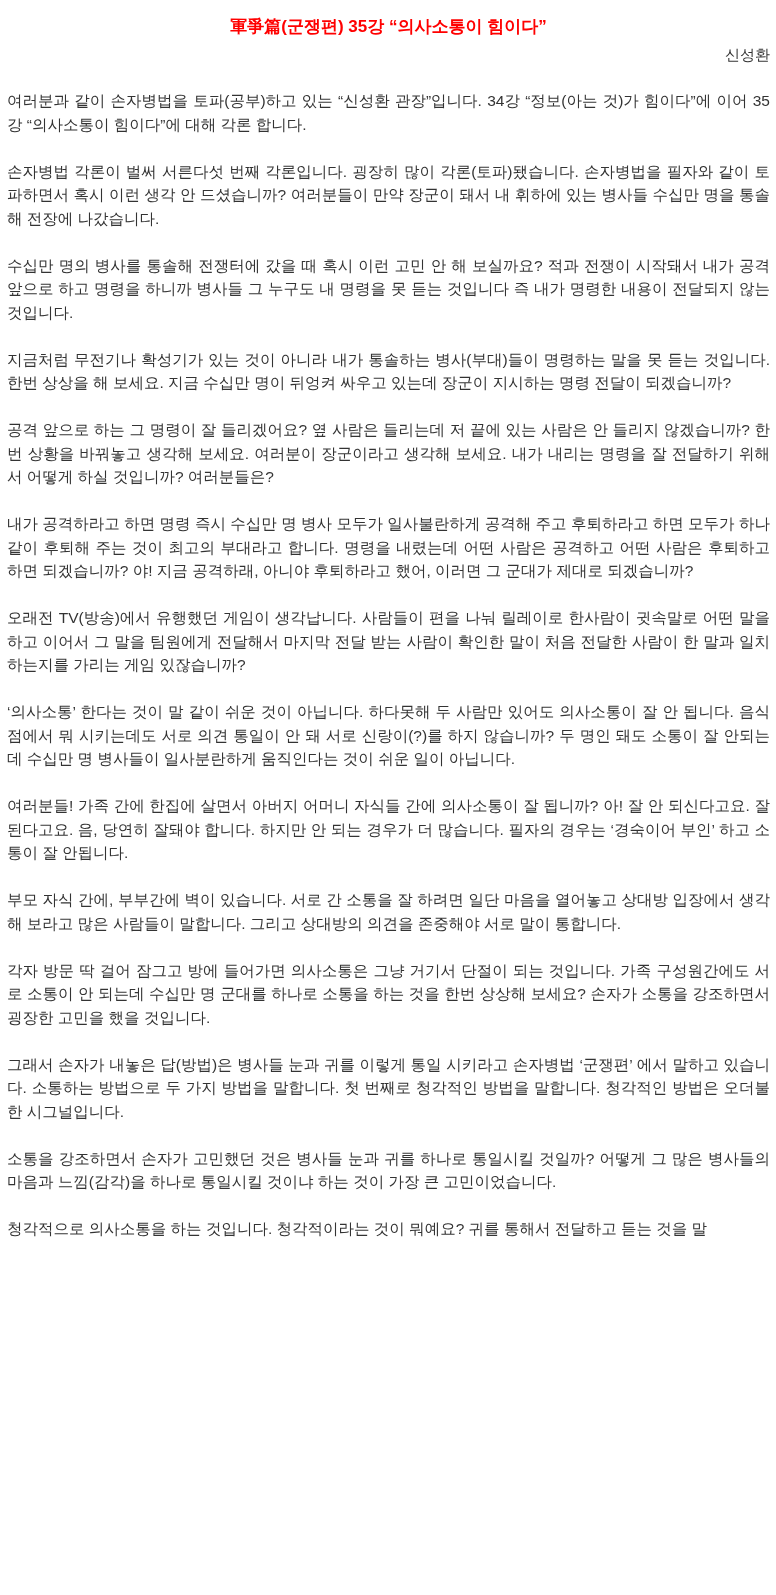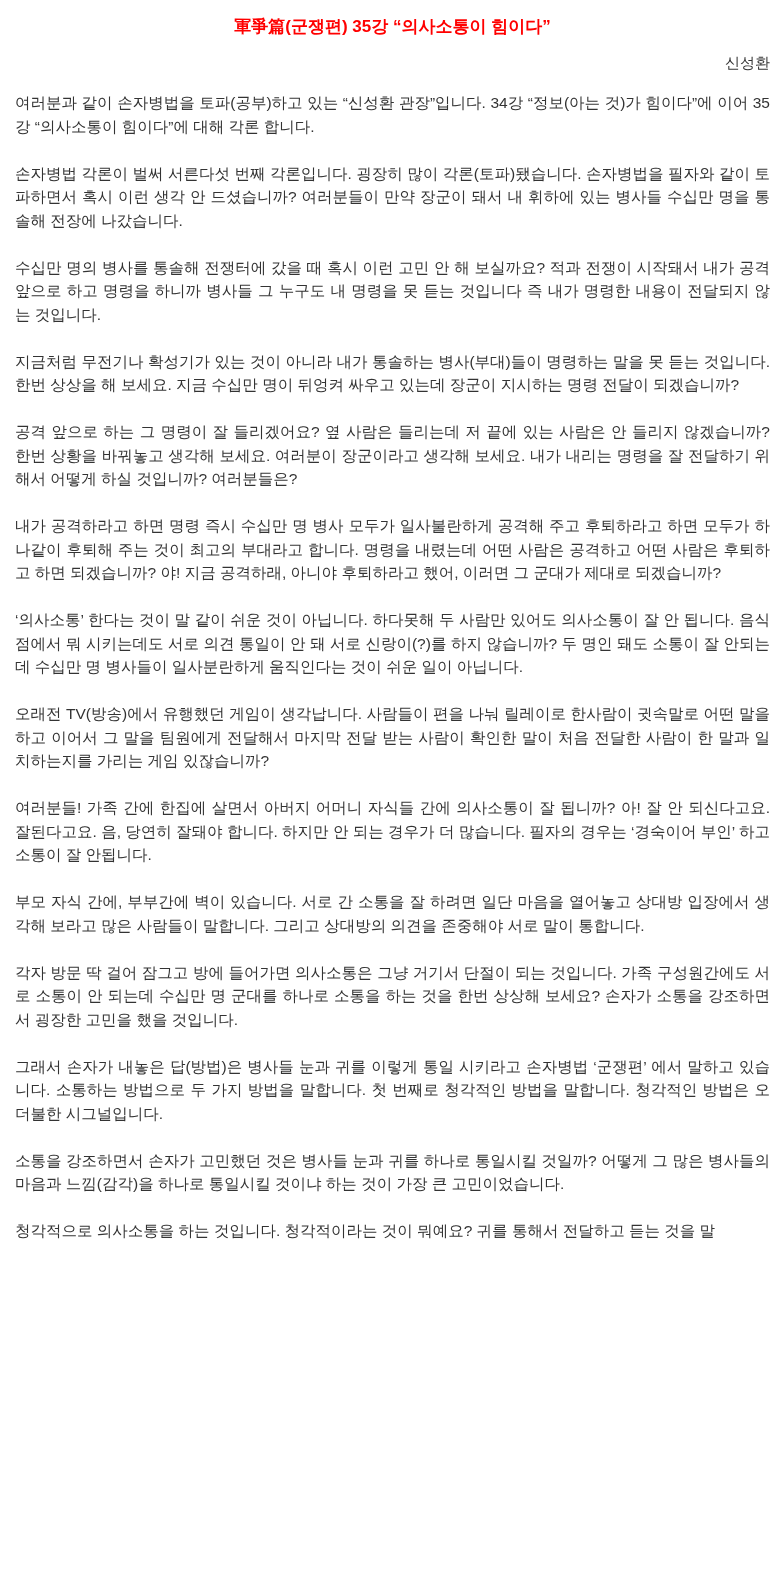--- a/index.html
+++ b/index.html
@@ -9,39 +9,39 @@
   }
   body {
     width: 776px;
     height: 1595px;
     overflow: hidden;
     font-family: "Liberation Sans", "DejaVu Sans", sans-serif;
   }
   .page {
     box-sizing: border-box;
     width: 776px;
-    padding: 14px 6px 0 15px;
+    padding: 14px 6px 0 7px;
   }
   .doc-title {
     color: #ff0000;
     text-align: center;
     font-size: 17px;
     line-height: 26px;
     font-weight: 600;
     letter-spacing: 0;
   }
   .doc-author {
     color: #333333;
     text-align: right;
     font-size: 15px;
     line-height: 26px;
-    margin-top: 10px;
+    margin-top: 2px;
   }
   .doc-body {
-    margin-top: 15px;
+    margin-top: 21px;
   }
   .doc-body p {
     margin: 0 0 23.5px 0;
     color: #333333;
     font-size: 15.5px;
     line-height: 23.5px;
     text-align: justify;
     word-break: break-all;
     overflow-wrap: break-word;
   }
@@ -54,22 +54,22 @@
 
   <div class="doc-author">신성환</div>
 
   <div class="doc-body">
     <p>여러분과 같이 손자병법을 토파(공부)하고 있는 “신성환 관장”입니다. 34강 “정보(아는 것)가 힘이다”에 이어 35강 “의사소통이 힘이다”에 대해 각론 합니다.</p>
     <p>손자병법 각론이 벌써 서른다섯 번째 각론입니다. 굉장히 많이 각론(토파)됐습니다. 손자병법을 필자와 같이 토파하면서 혹시 이런 생각 안 드셨습니까? 여러분들이 만약 장군이 돼서 내 휘하에 있는 병사들 수십만 명을 통솔해 전장에 나갔습니다.</p>
     <p>수십만 명의 병사를 통솔해 전쟁터에 갔을 때 혹시 이런 고민 안 해 보실까요? 적과 전쟁이 시작돼서 내가 공격 앞으로 하고 명령을 하니까 병사들 그 누구도 내 명령을 못 듣는 것입니다 즉 내가 명령한 내용이 전달되지 않는 것입니다.</p>
     <p>지금처럼 무전기나 확성기가 있는 것이 아니라 내가 통솔하는 병사(부대)들이 명령하는 말을 못 듣는 것입니다. 한번 상상을 해 보세요. 지금 수십만 명이 뒤엉켜 싸우고 있는데 장군이 지시하는 명령 전달이 되겠습니까?</p>
     <p>공격 앞으로 하는 그 명령이 잘 들리겠어요? 옆 사람은 들리는데 저 끝에 있는 사람은 안 들리지 않겠습니까? 한번 상황을 바꿔놓고 생각해 보세요. 여러분이 장군이라고 생각해 보세요. 내가 내리는 명령을 잘 전달하기 위해서 어떻게 하실 것입니까? 여러분들은?</p>
     <p>내가 공격하라고 하면 명령 즉시 수십만 명 병사 모두가 일사불란하게 공격해 주고 후퇴하라고 하면 모두가 하나같이 후퇴해 주는 것이 최고의 부대라고 합니다. 명령을 내렸는데 어떤 사람은 공격하고 어떤 사람은 후퇴하고 하면 되겠습니까? 야! 지금 공격하래, 아니야 후퇴하라고 했어, 이러면 그 군대가 제대로 되겠습니까?</p>
+    <p>오래전 TV(방송)에서 유행했던 게임이 생각납니다. 사람들이 편을 나눠 릴레이로 한사람이 귓속말로 어떤 말을 하고 이어서 그 말을 팀원에게 전달해서 마지막 전달 받는 사람이 확인한 말이 처음 전달한 사람이 한 말과 일치하는지를 가리는 게임 있잖습니까?</p>
     <p>‘의사소통’ 한다는 것이 말 같이 쉬운 것이 아닙니다. 하다못해 두 사람만 있어도 의사소통이 잘 안 됩니다. 음식점에서 뭐 시키는데도 서로 의견 통일이 안 돼 서로 신랑이(?)를 하지 않습니까? 두 명인 돼도 소통이 잘 안되는데 수십만 명 병사들이 일사분란하게 움직인다는 것이 쉬운 일이 아닙니다.</p>
-    <p>오래전 TV(방송)에서 유행했던 게임이 생각납니다. 사람들이 편을 나눠 릴레이로 한사람이 귓속말로 어떤 말을 하고 이어서 그 말을 팀원에게 전달해서 마지막 전달 받는 사람이 확인한 말이 처음 전달한 사람이 한 말과 일치하는지를 가리는 게임 있잖습니까?</p>
     <p>여러분들! 가족 간에 한집에 살면서 아버지 어머니 자식들 간에 의사소통이 잘 됩니까? 아! 잘 안 되신다고요. 잘된다고요. 음, 당연히 잘돼야 합니다. 하지만 안 되는 경우가 더 많습니다. 필자의 경우는 ‘경숙이어 부인’ 하고 소통이 잘 안됩니다.</p>
     <p>부모 자식 간에, 부부간에 벽이 있습니다. 서로 간 소통을 잘 하려면 일단 마음을 열어놓고 상대방 입장에서 생각해 보라고 많은 사람들이 말합니다. 그리고 상대방의 의견을 존중해야 서로 말이 통합니다.</p>
     <p>각자 방문 딱 걸어 잠그고 방에 들어가면 의사소통은 그냥 거기서 단절이 되는 것입니다. 가족 구성원간에도 서로 소통이 안 되는데 수십만 명 군대를 하나로 소통을 하는 것을 한번 상상해 보세요? 손자가 소통을 강조하면서 굉장한 고민을 했을 것입니다.</p>
     <p>그래서 손자가 내놓은 답(방법)은 병사들 눈과 귀를 이렇게 통일 시키라고 손자병법 ‘군쟁편’ 에서 말하고 있습니다. 소통하는 방법으로 두 가지 방법을 말합니다. 첫 번째로 청각적인 방법을 말합니다. 청각적인 방법은 오더불한 시그널입니다.</p>
     <p>소통을 강조하면서 손자가 고민했던 것은 병사들 눈과 귀를 하나로 통일시킬 것일까? 어떻게 그 많은 병사들의 마음과 느낌(감각)을 하나로 통일시킬 것이냐 하는 것이 가장 큰 고민이었습니다.</p>
     <p>청각적으로 의사소통을 하는 것입니다. 청각적이라는 것이 뭐예요? 귀를 통해서 전달하고 듣는 것을 말</p>
   </div>
 </div>
 
 </body></html>

